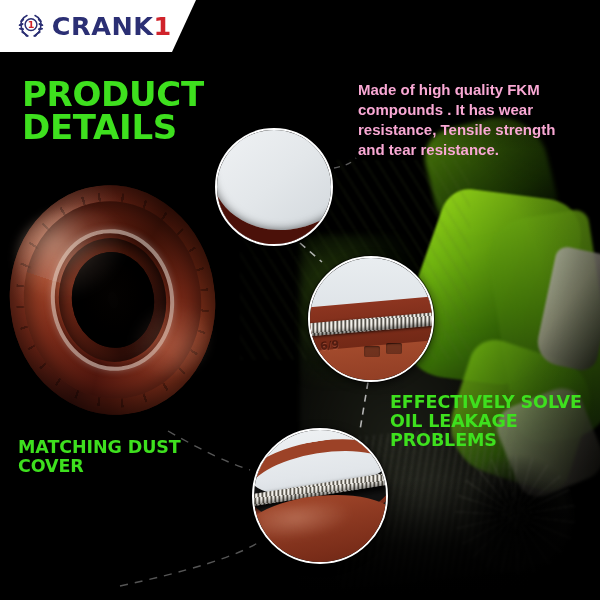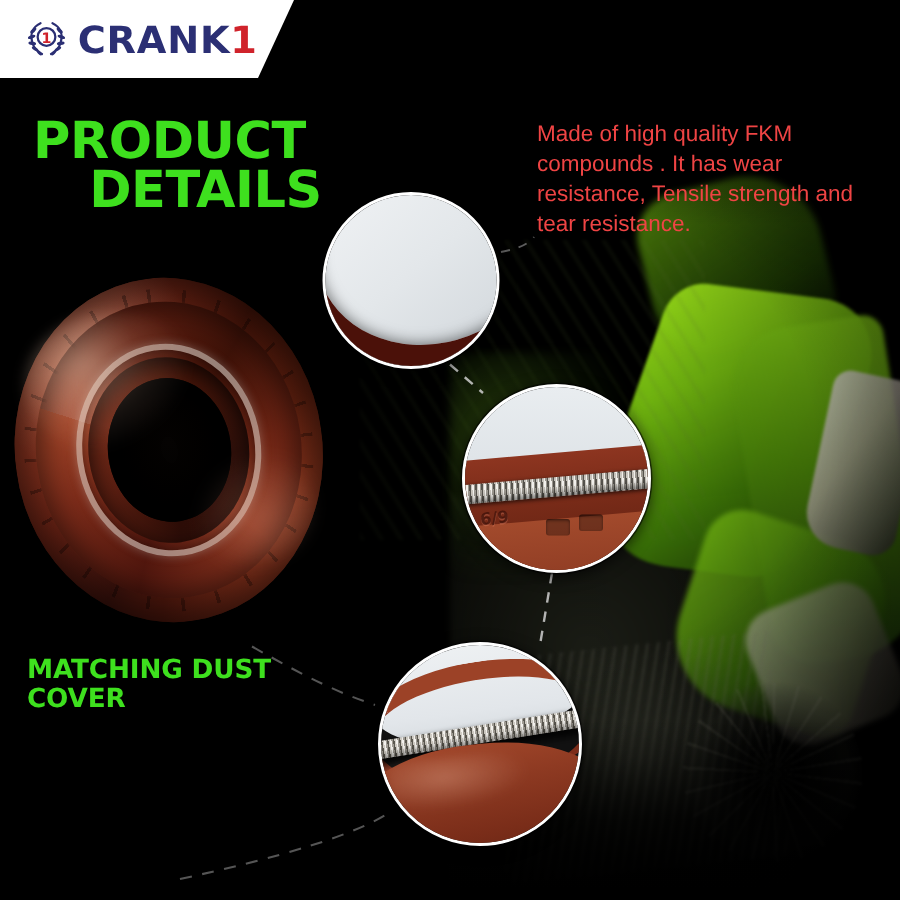--- a/index.html
+++ b/index.html
@@ -123,21 +123,21 @@
   .logo-word .one{ color:#d0232b; }
 
   
   #page-title{
     position:absolute; left:22px; top:78px; width:230px;
     color:#3ee01e;
     font-family:"DejaVu Sans", sans-serif;
     font-weight:bold; font-size:34px; line-height:.96;
     letter-spacing:-.3px;
   }
-  #page-title .l2{ display:block;text-align:center; }
+  #page-title .l2{ display:block; }
 
   
   #product-hero{
     position:absolute; left:10px; top:185px; width:205px; height:230px;
     transform:rotate(-8deg);
   }
   .seal-outer{
     position:absolute; inset:0; border-radius:50%;
     background:
       radial-gradient(ellipse at 30% 22%, rgba(255,235,215,.30) 0%, rgba(0,0,0,0) 34%),
@@ -342,23 +342,23 @@
   
   .feature{ position:absolute; }
   .feature h3{
     color:#3ee01e;
     font-family:"DejaVu Sans", sans-serif;
     font-weight:bold; font-size:17.5px; line-height:1.08;
     letter-spacing:-.1px;
     margin-bottom:4px;
   }
   .feature p{
-    color:#ef4444;
+    color:#f9a8d4;
     font-family:"Liberation Sans", sans-serif;
-    font-size:15px; line-height:1.33; font-weight:400;
+    font-size:15px; line-height:1.33; font-weight:700;
   }
 
   #feature-raw-materials{ left:358px; top:80px; width:226px; }
   #feature-oil-leakage{ left:390px; top:393px; width:200px; }
   #feature-dust-cover{  left:18px;  top:438px; width:212px; }
 </style>
 </head>
 <body>
 
 <div id="bg-photo">
@@ -460,17 +460,18 @@
   <div class="c3-spring"></div>
   <div class="c3-body"></div>
   <div class="c3-body-gloss"></div>
 </div>
 
 <div id="feature-raw-materials" class="feature">
   <p>Made of high quality FKM compounds . It has wear resistance, Tensile strength and tear resistance.</p>
 </div>
 
 <div id="feature-oil-leakage" class="feature">
+  <h3>EFFECTIVELY SOLVE OIL LEAKAGE PROBLEMS</h3>
 </div>
 
 <div id="feature-dust-cover" class="feature">
   <h3>MATCHING DUST COVER</h3>
 </div>
 
 </body></html>

